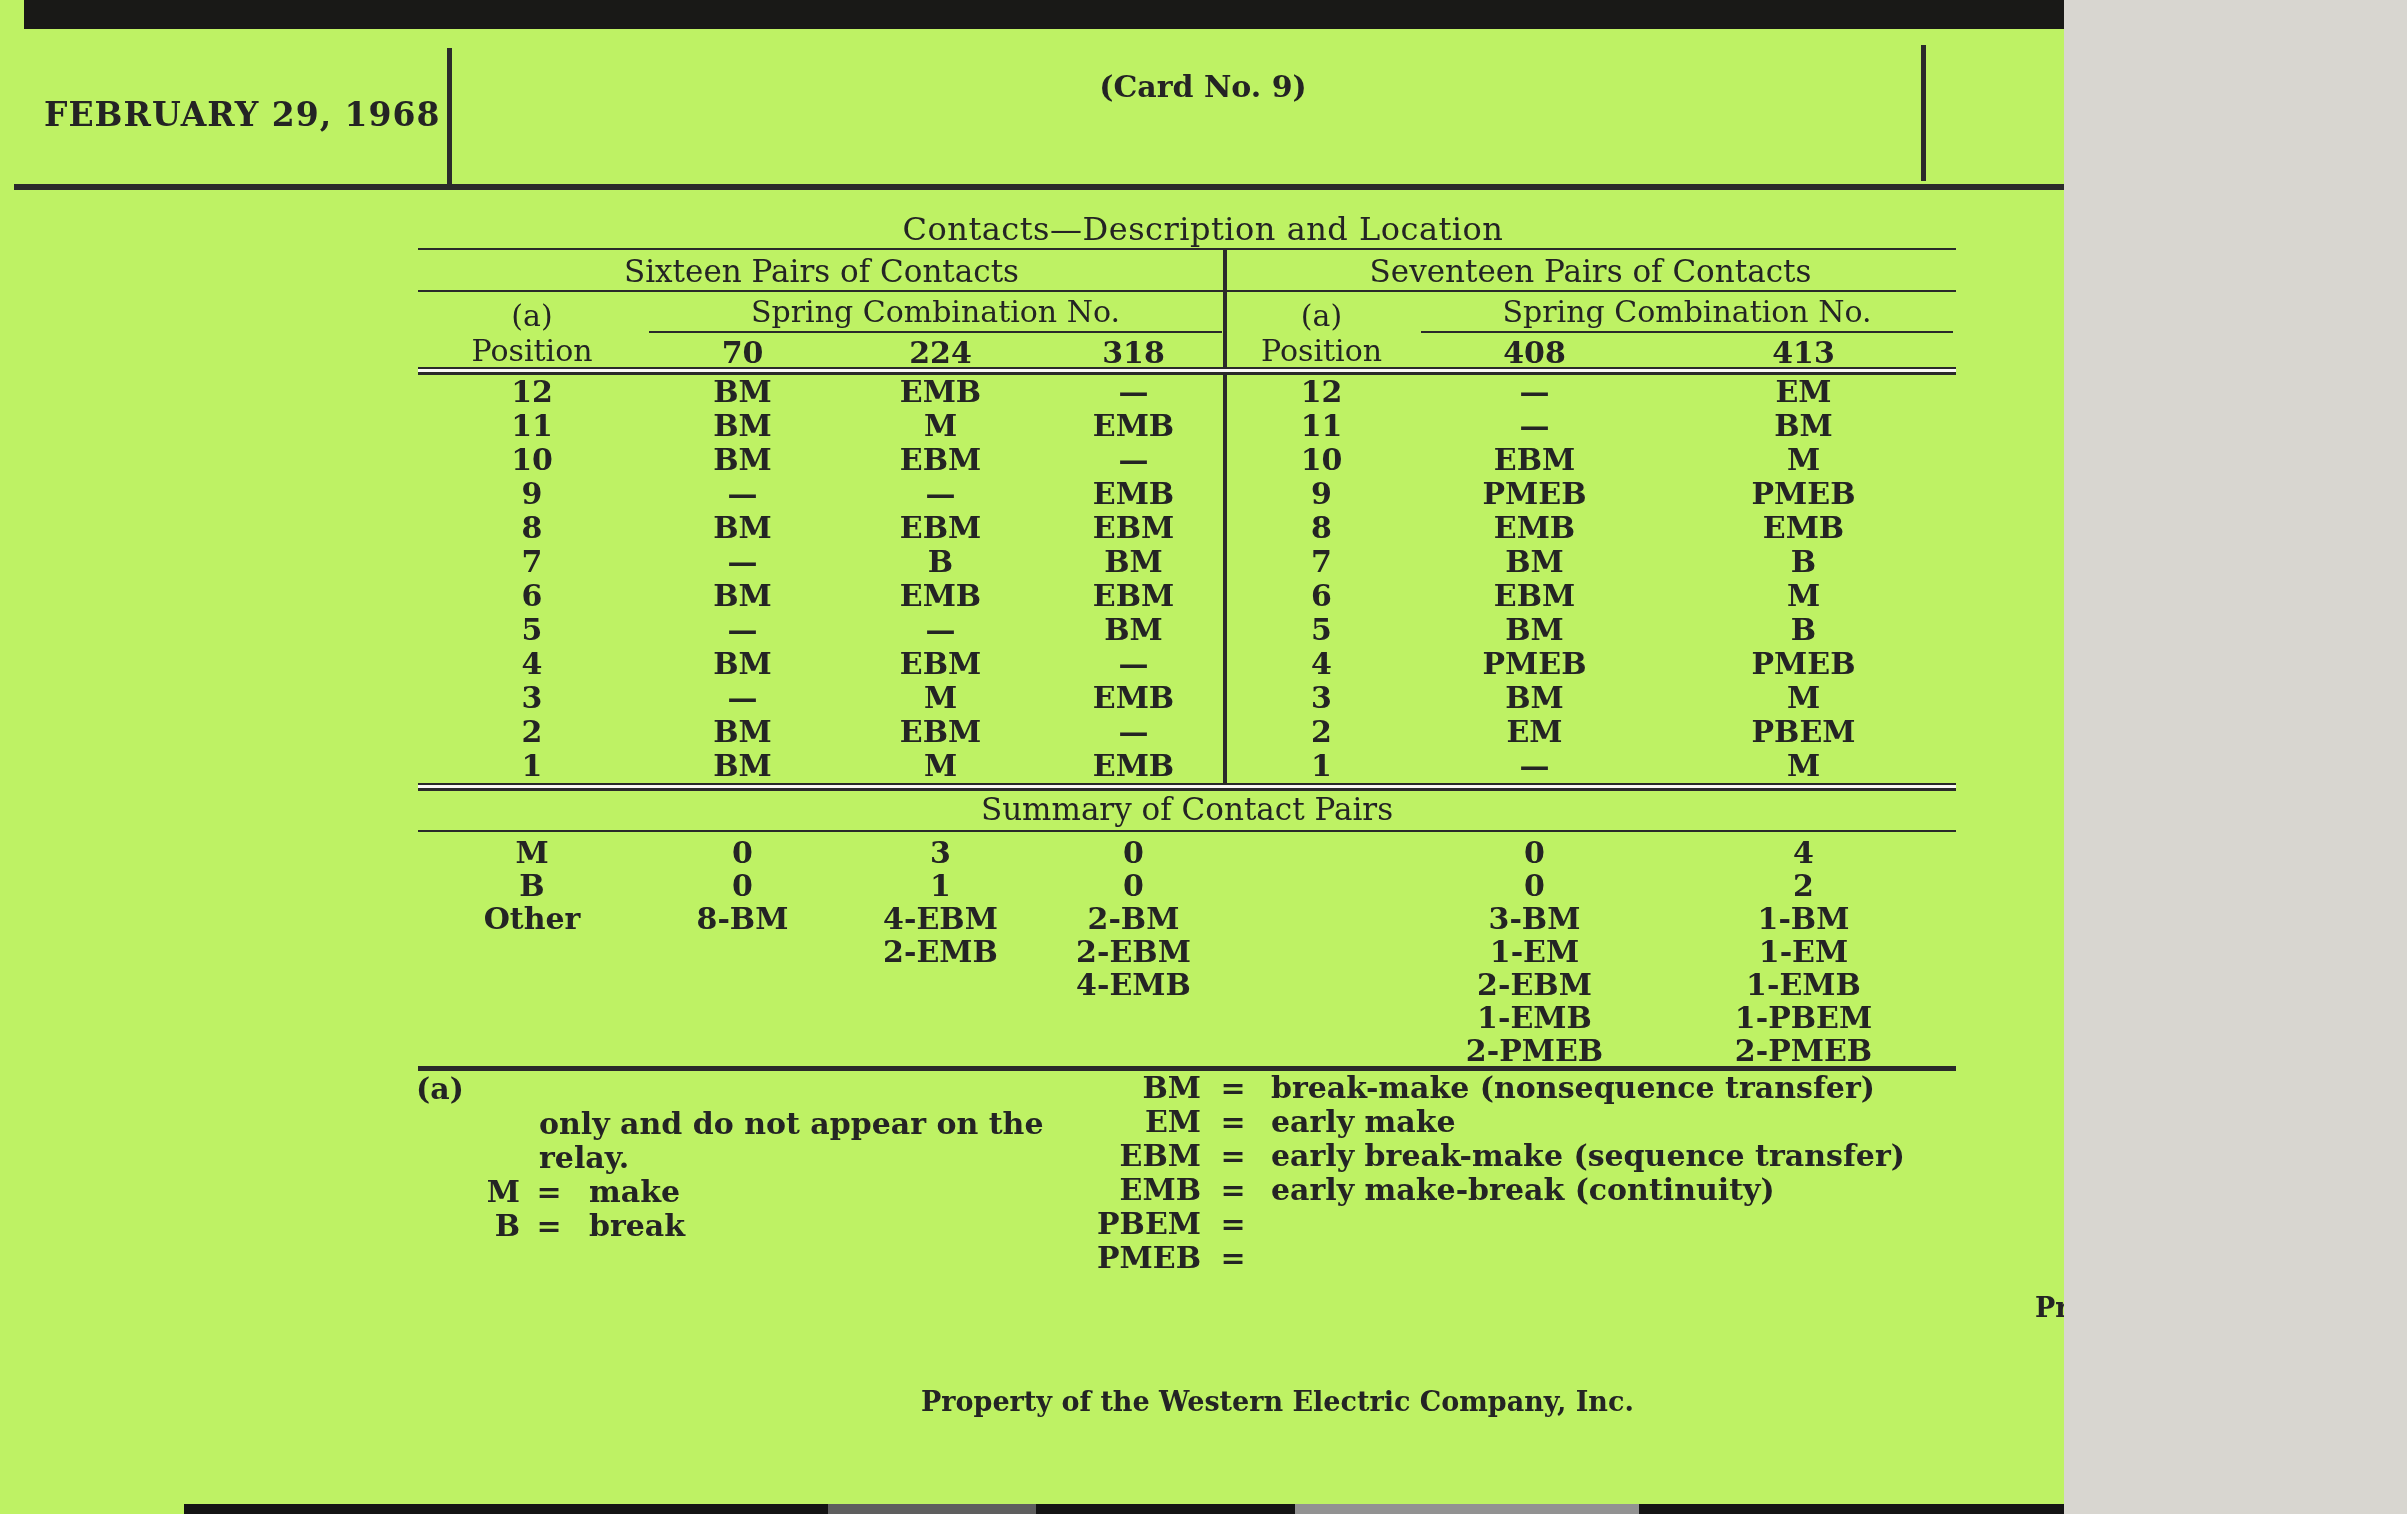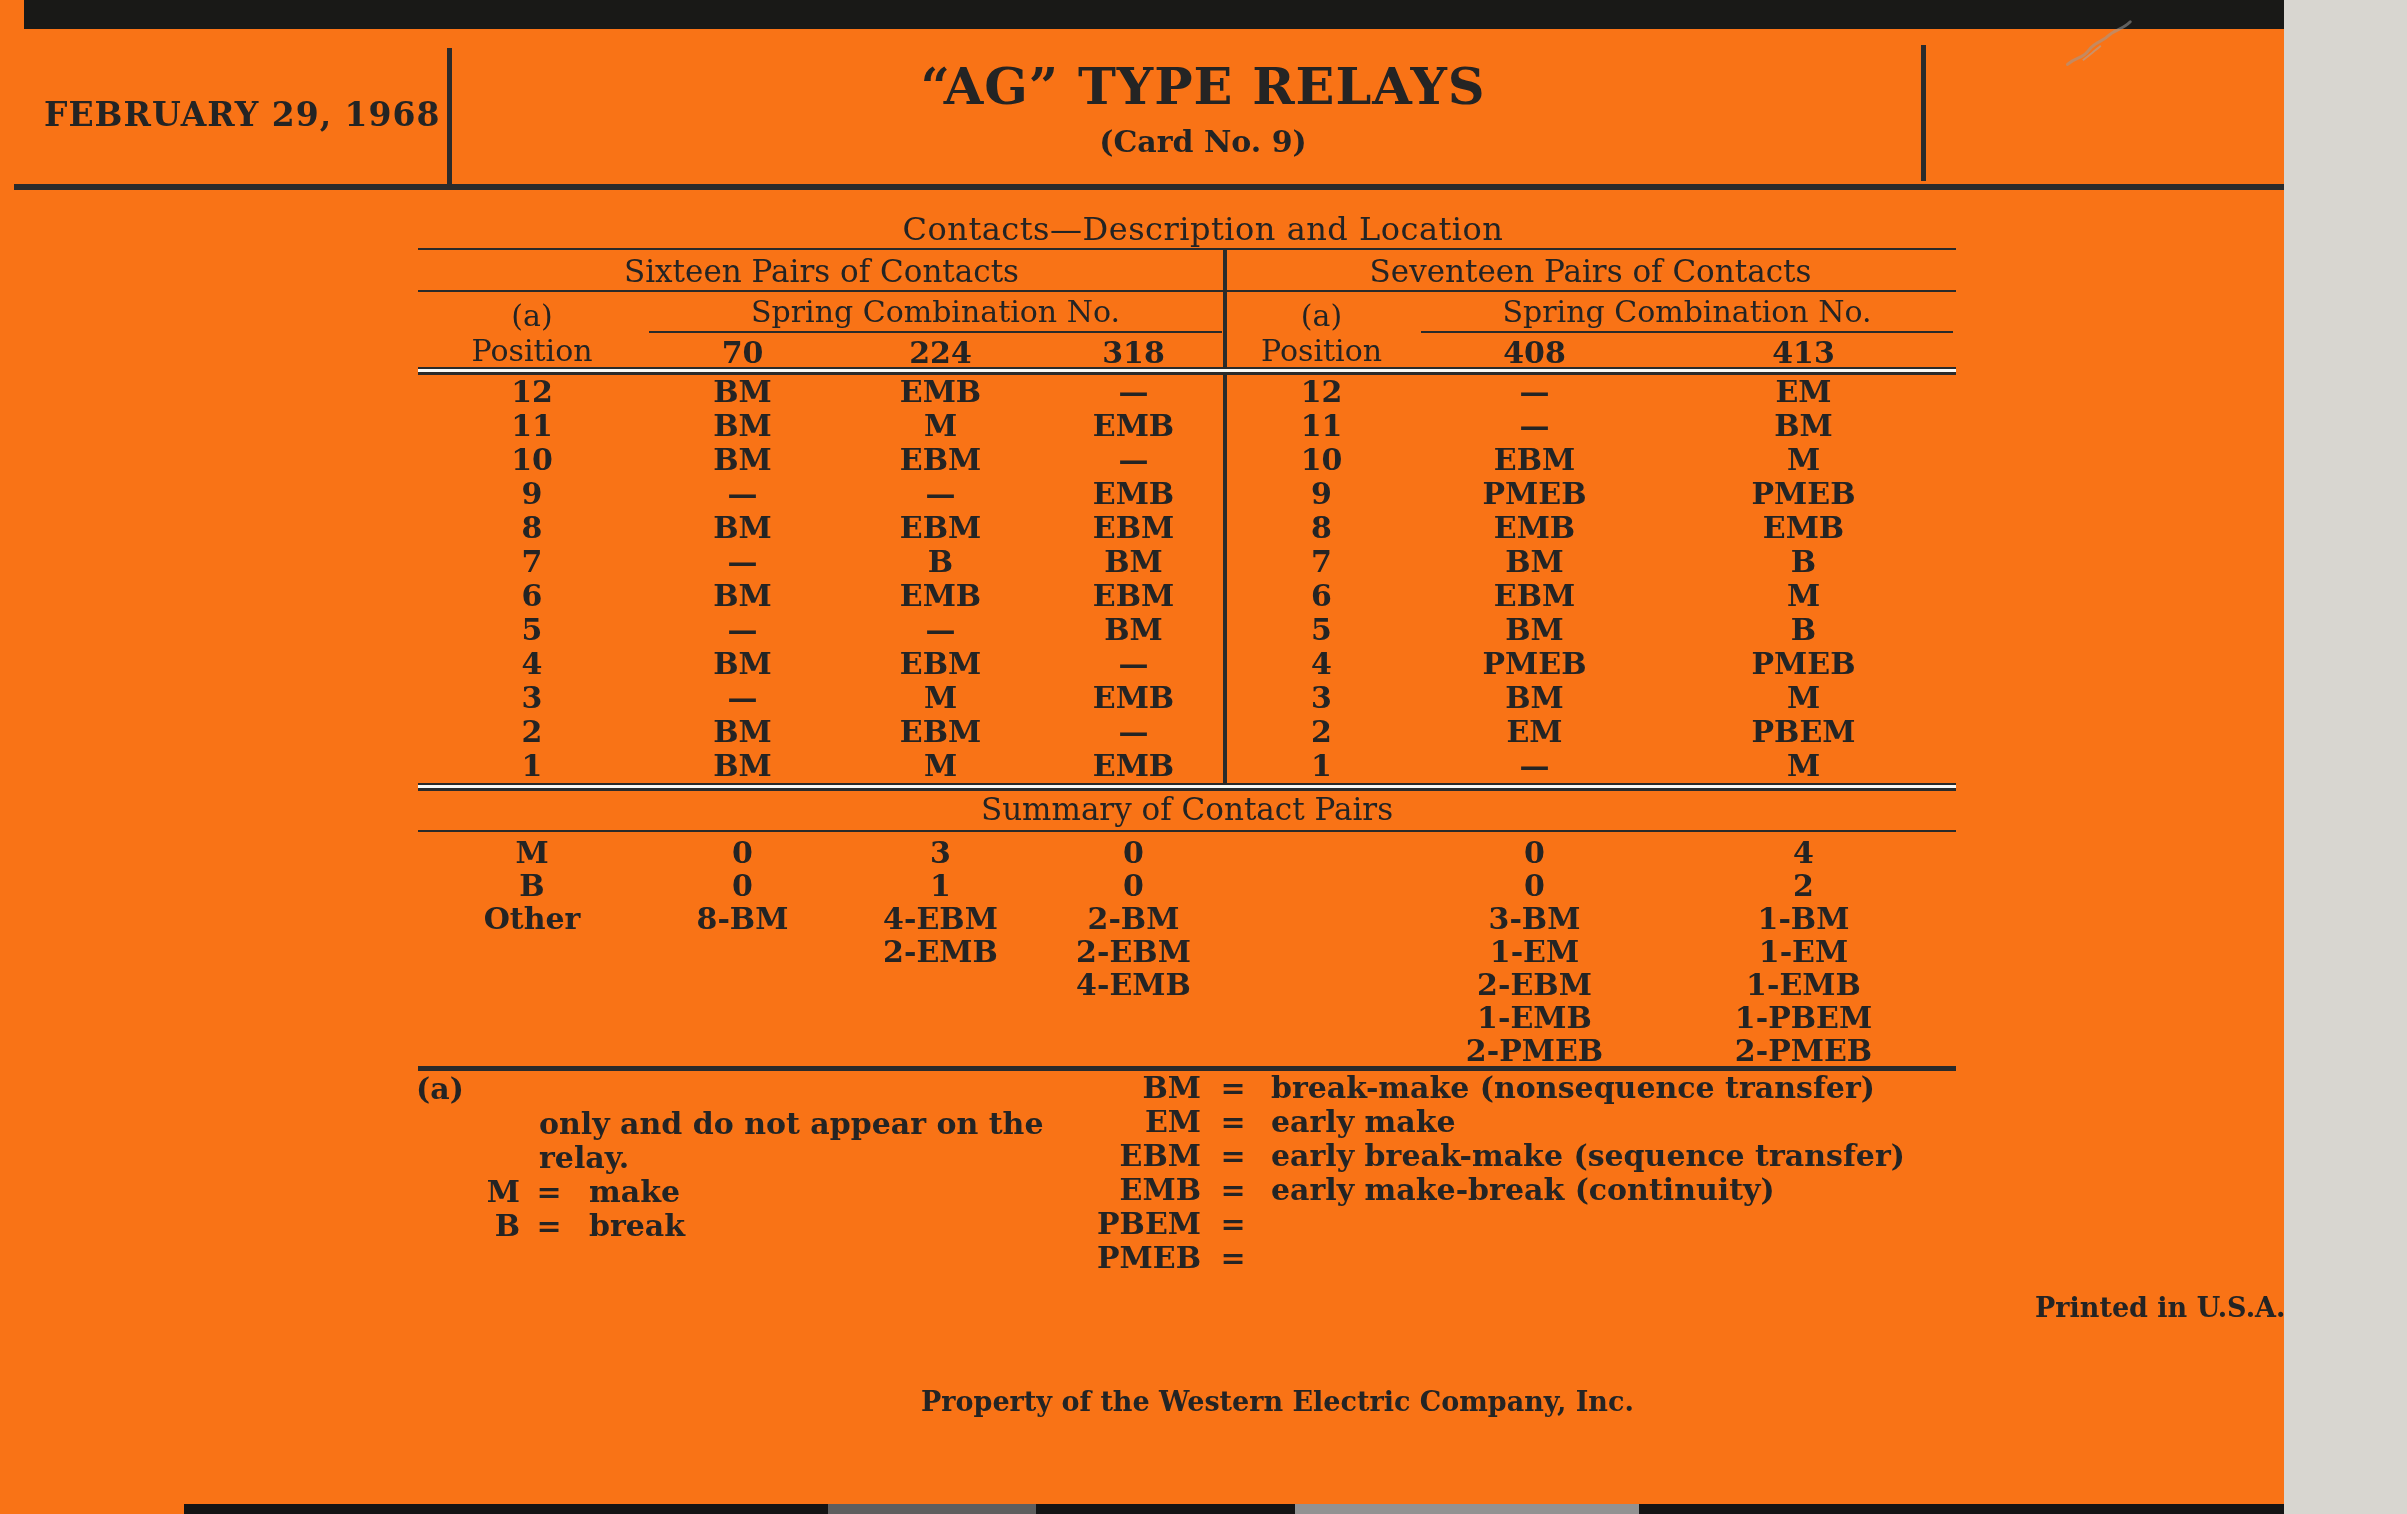--- a/index.html
+++ b/index.html
@@ -1,18 +1,18 @@
 <!DOCTYPE html>
 <html><head>
 <meta charset="utf-8">
 <style>
   html,body { margin:0; padding:0; background:#d8d6d0; }
   .page {
-    position:relative; width:2284px; height:1515px;
-    background:#f97316; overflow:hidden;
+    position:relative; width:2064px; height:1515px;
+    background:#bef264; overflow:hidden;
     font-family:"DejaVu Serif", serif; color:#242424;
   }
 
   
   .edge-top    { position:absolute; left:24px; top:0; width:2384px; height:29px; background:#191917; }
   .edge-right  { position:absolute; left:2377px; top:0; width:31px; height:1515px; background:#15151 3; background:#151513; }
   .corner-dark { position:absolute; left:2287px; top:29px; width:90px; height:89px; background:#191917; }
   .corner-paper{ position:absolute; left:2287px; top:29px; width:90px; height:89px; background:#f9f8f4; border-top-right-radius:87px 81px; }
   .smudge      { position:absolute; left:2061px; top:22px; transform:rotate(-8deg); opacity:.55; }
 
@@ -89,21 +89,20 @@
   <div class="corner-dark"></div>
   <div class="corner-paper"></div>
   <svg class="smudge" width="77" height="44" viewBox="0 0 78 44">
     <path d="M4 38 C 14 31, 19 35, 27 27 S 43 20, 49 15 S 64 11, 73 4" fill="none" stroke="#9b9b9b" stroke-width="3" stroke-linecap="round"></path>
     <path d="M20 36 C 28 31, 34 28, 40 24" fill="none" stroke="#a8a8a8" stroke-width="2"></path>
   </svg>
 
   <div class="date">FEBRUARY 29, 1968</div>
   <div class="vrule vrule-left"></div>
   <div class="title-block">
-    <div class="title">“AG” TYPE RELAYS</div>
     <div class="card-no">(Card No. 9)</div>
   </div>
   <div class="vrule vrule-right"></div>
   <div class="header-rule"></div>
 
   <div class="section-title">Contacts—Description and Location</div>
 
   <div class="tbl">
     <div class="hrule thin" style="top:0;"></div>
     <div class="vdiv"></div>

